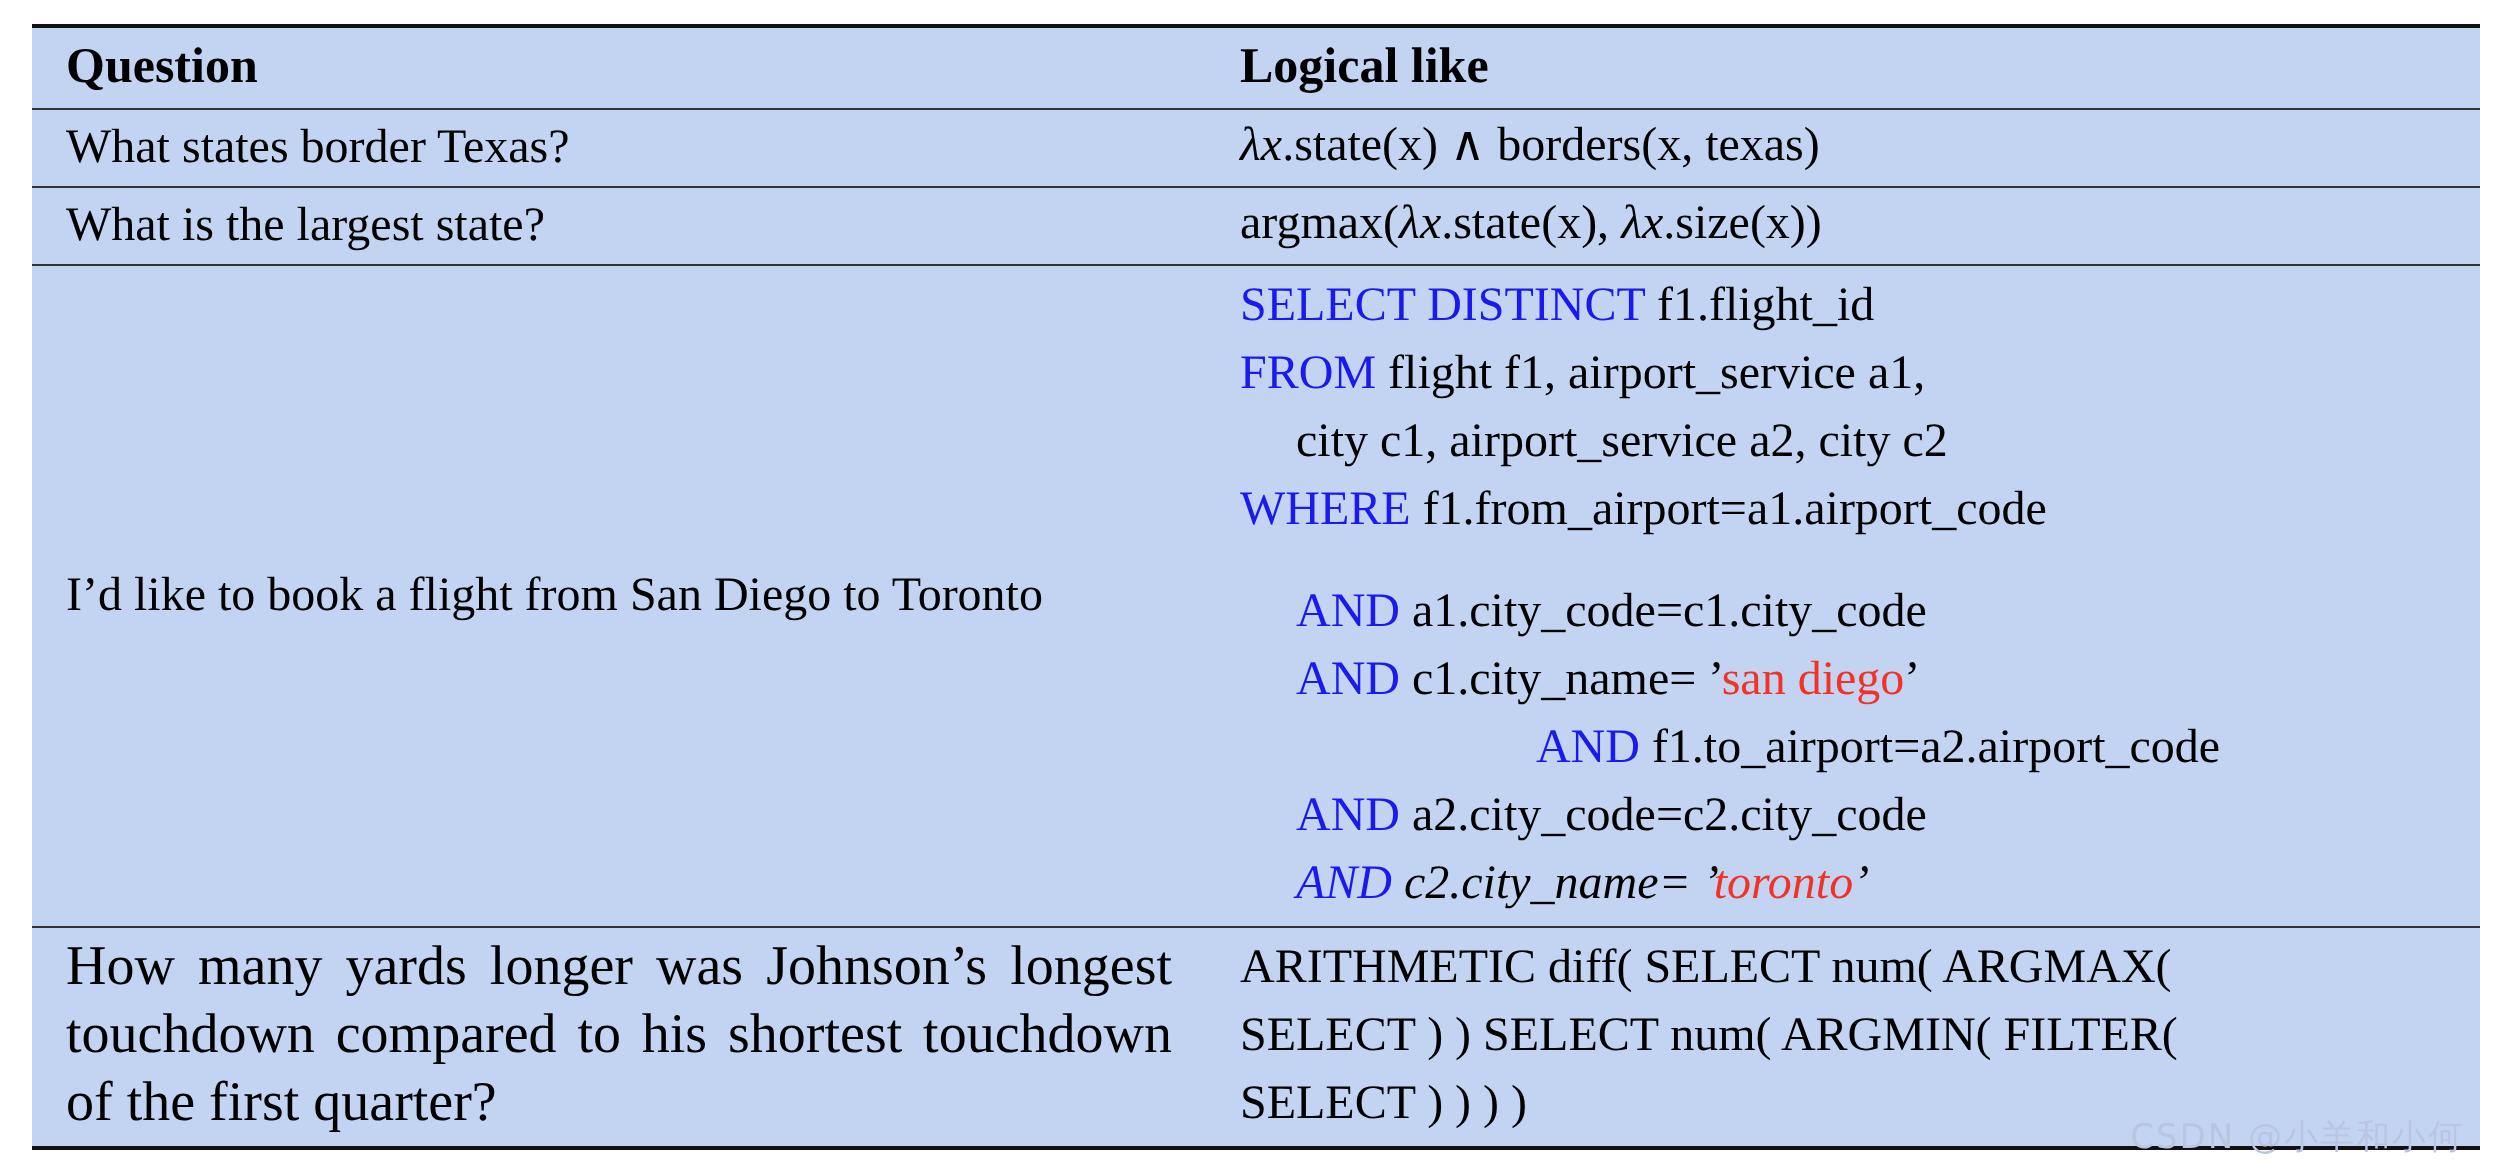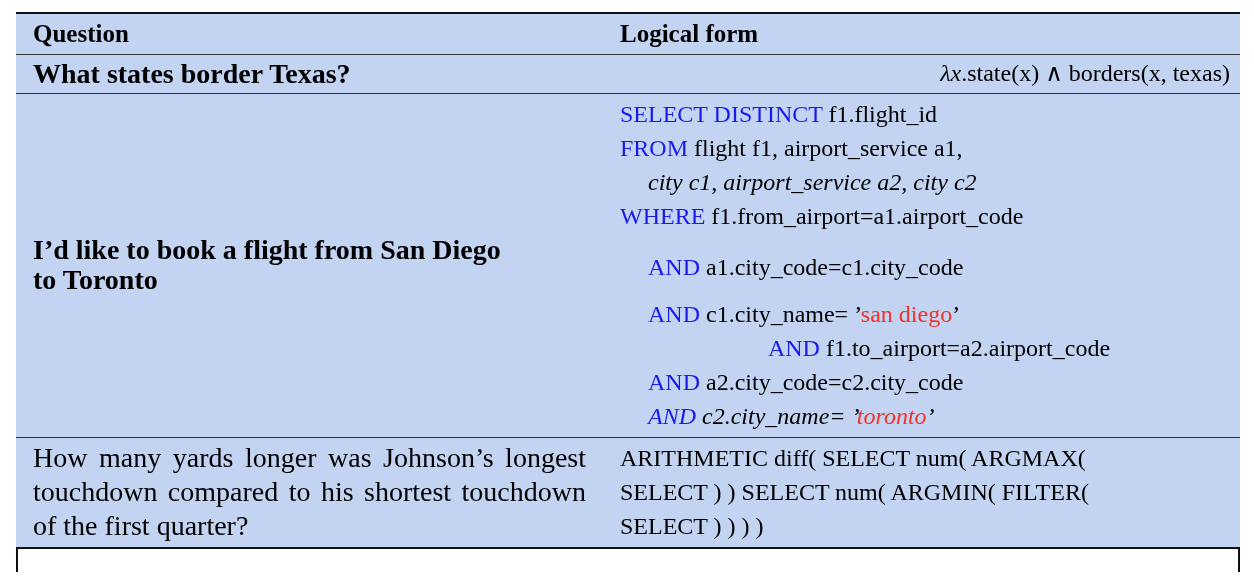--- a/index.html
+++ b/index.html
@@ -65,41 +65,39 @@
   .cell-pad-lf { padding: 3px 10px 4px 20px; }
 
   .hdr {
     font-weight: bold;
     font-size: 25px;
     line-height: 33px;
     color: #000000;
   }
 
   .qtext {
-    font-size: 28px;
+    font-size: 24px;
     line-height: 30px;
     color: #000000;
-    font-weight: bold;
   }
 
   .qtext-justify {
     font-size: 28px;
     line-height: 34px;
     color: #000000;
     text-align: justify;
     text-align-last: left;
     padding-right: 14px;
   }
 
   .lftext {
     font-size: 24px;
     line-height: 31px;
     color: #000000;
     white-space: nowrap;
-    text-align: right;
   }
 
   .lf-italic { font-style: italic; }
 
   
   .code-block {
     font-size: 24px;
     line-height: 34px;
     color: #000000;
   }
@@ -141,48 +139,58 @@
       <col class="col-q">
       <col class="col-lf">
     </colgroup>
     <tbody>
 
       <tr>
         <td class="rule-top">
           <div class="cell-pad-q hdr">Question</div>
         </td>
         <td class="rule-top">
-          <div class="cell-pad-lf hdr">Logical form</div>
+          <div class="cell-pad-lf hdr">Logical like</div>
         </td>
       </tr>
 
       <tr>
         <td class="rule-mid">
           <div class="cell-pad-q qtext">What states border Texas?</div>
         </td>
         <td class="rule-mid">
           <div class="cell-pad-lf lftext">
             <span class="lf-italic">λ</span><span class="lf-italic">x</span><span>.state(x) ∧ borders(x, texas)</span>
           </div>
         </td>
       </tr>
 
+      <tr>
+        <td class="rule-mid">
+          <div class="cell-pad-q qtext">What is the largest state?</div>
+        </td>
+        <td class="rule-mid">
+          <div class="cell-pad-lf lftext">
+            <span>argmax(</span><span class="lf-italic">λ</span><span class="lf-italic">x</span><span>.state(x), </span><span class="lf-italic">λ</span><span class="lf-italic">x</span><span>.size(x))</span>
+          </div>
+        </td>
+      </tr>
 
       <tr>
         <td class="rule-mid">
           <div class="cell-pad-q qtext" style="padding-right:75px;">I’d like to book a flight from San Diego to Toronto</div>
         </td>
         <td class="rule-mid">
           <div class="cell-pad-lf code-block" id="sql-block">
               <div class="code-line"><span class="kw">SELECT DISTINCT</span><span> f1.flight_id</span></div>
               <div class="code-line"><span class="kw">FROM</span><span> flight f1, airport_service a1,</span></div>
-              <div class="code-line" style="padding-left: 28px; font-style: italic;"><span>city c1, airport_service a2, city c2</span></div>
+              <div class="code-line" style="padding-left: 28px;"><span>city c1, airport_service a2, city c2</span></div>
               <div class="code-line"><span class="kw">WHERE</span><span> f1.from_airport=a1.airport_code</span></div>
               <div class="code-line" style="padding-left: 28px; margin-top: 17px;"><span class="kw">AND</span><span> a1.city_code=c1.city_code</span></div>
-              <div class="code-line" style="padding-left: 28px; margin-top: 13px;"><span class="kw">AND</span><span> c1.city_name= ’</span><span class="str">san diego</span><span>’</span></div>
+              <div class="code-line" style="padding-left: 28px;"><span class="kw">AND</span><span> c1.city_name= ’</span><span class="str">san diego</span><span>’</span></div>
               <div class="code-line" style="padding-left: 28px; text-align: center;"><span class="kw">AND</span><span> f1.to_airport=a2.airport_code</span></div>
               <div class="code-line" style="padding-left: 28px;"><span class="kw">AND</span><span> a2.city_code=c2.city_code</span></div>
               <div class="code-line" style="padding-left: 28px; font-style: italic;"><span class="kw">AND</span><span> c2.city_name= ’</span><span class="str">toronto</span><span>’</span></div>
             </div>
         </td>
       </tr>
 
       <tr>
         <td class="rule-mid rule-bottom">
           <div class="cell-pad-q qtext-justify">How many yards longer was Johnson’s longest touchdown compared to his shortest touchdown of the first quarter?</div>
@@ -192,14 +200,15 @@
               <div class="arith-line">ARITHMETIC diff( SELECT num( ARGMAX(</div>
               <div class="arith-line">SELECT ) ) SELECT num( ARGMIN( FILTER(</div>
               <div class="arith-line">SELECT ) ) ) )</div>
             </div>
         </td>
       </tr>
 
     </tbody>
   </table>
 
+  <div id="watermark">CSDN @小羊和小何</div>
 
 </div>
 
 </body></html>

